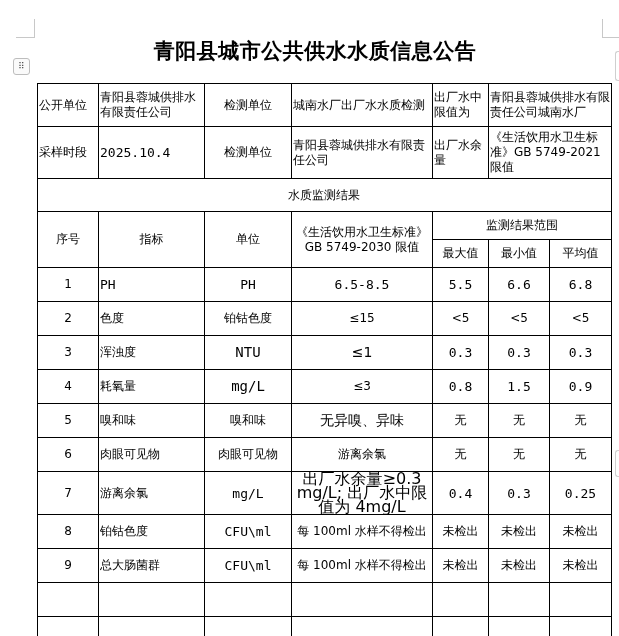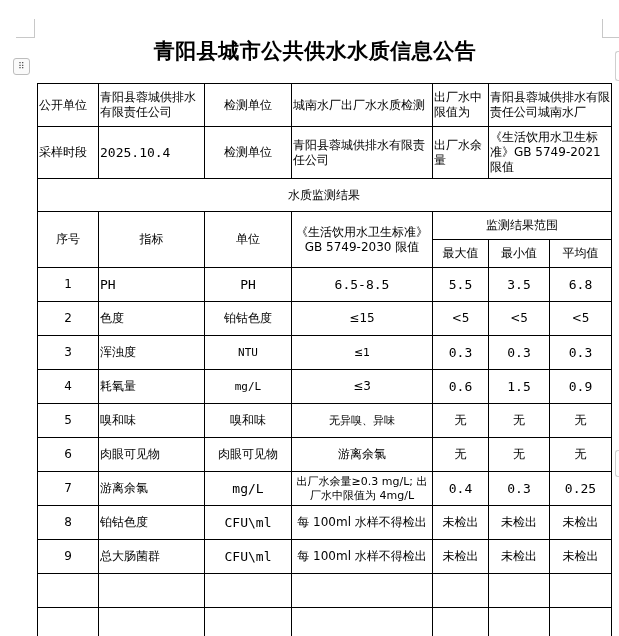--- a/index.html
+++ b/index.html
@@ -15,21 +15,21 @@
   .side-tab.a { top:51px; height:28px; }
   .side-tab.b { top:450px; height:25px; }
   h1 { position:absolute; left:0; width:630px; top:37px; margin:0; text-align:center;
        font-size:21px; font-weight:bold; letter-spacing:0.5px; font-family:"DejaVu Sans", sans-serif; }
   table { position:absolute; left:37px; top:83px; border-collapse:collapse; table-layout:fixed; width:574px; }
   td { border:1.5px solid #000; padding:0 1px; font-size:12px; line-height:15px; vertical-align:middle;
        overflow:hidden; word-break:break-all; }
   td.c { text-align:center; }
   td.l { text-align:left; }
   td.mono { font-family:"DejaVu Sans Mono", "Liberation Mono", monospace; font-size:13px; }
-  td.small { font-size:11px; }
+  td.small { font-size:14px; }
   .r-info1 td { height:42px; }
   .r-info2 td { height:51px; }
   .r-section td { height:32px; }
   .r-hd1 td { height:27px; }
   .r-hd2 td { height:27px;margin-top:36px; }
   .r-data td { height:33px; }
   .r-empty td { height:33px; }
   .section-title { padding-left:0; }
 </style>
 </head>
@@ -89,21 +89,21 @@
     <td class="c">最小值</td>
     <td class="c">平均值</td>
   </tr>
 
   <tr class="r-data">
     <td class="c">1</td>
     <td class="l mono">PH</td>
     <td class="c mono">PH</td>
     <td class="c mono">6.5-8.5</td>
     <td class="c mono">5.5</td>
-    <td class="c mono">3.5</td>
+    <td class="c mono">6.6</td>
     <td class="c mono">6.8</td>
   </tr>
   <tr class="r-data">
     <td class="c">2</td>
     <td class="l">色度</td>
     <td class="c">铂钴色度</td>
     <td class="c">≤15</td>
     <td class="c">&lt;5</td>
     <td class="c">&lt;5</td>
     <td class="c">&lt;5</td>
@@ -115,21 +115,21 @@
     <td class="c small">≤1</td>
     <td class="c mono">0.3</td>
     <td class="c mono">0.3</td>
     <td class="c mono">0.3</td>
   </tr>
   <tr class="r-data">
     <td class="c">4</td>
     <td class="l">耗氧量</td>
     <td class="c mono small">mg/L</td>
     <td class="c">≤3</td>
-    <td class="c mono">0.6</td>
+    <td class="c mono">0.8</td>
     <td class="c mono">1.5</td>
     <td class="c mono">0.9</td>
   </tr>
   <tr class="r-data">
     <td class="c">5</td>
     <td class="l">嗅和味</td>
     <td class="c">嗅和味</td>
     <td class="c small">无异嗅、异味</td>
     <td class="c">无</td>
     <td class="c">无</td>
@@ -141,21 +141,21 @@
     <td class="c">肉眼可见物</td>
     <td class="c">游离余氯</td>
     <td class="c">无</td>
     <td class="c">无</td>
     <td class="c">无</td>
   </tr>
   <tr class="r-data">
     <td class="c">7</td>
     <td class="l">游离余氯</td>
     <td class="c mono">mg/L</td>
-    <td class="c" style="font-size:11px;line-height:14px;">出厂水余量≥0.3 mg/L; 出厂水中限值为 4mg/L</td>
+    <td class="c" style="font-size:16px;line-height:14px;">出厂水余量≥0.3 mg/L; 出厂水中限值为 4mg/L</td>
     <td class="c mono">0.4</td>
     <td class="c mono">0.3</td>
     <td class="c mono">0.25</td>
   </tr>
   <tr class="r-data">
     <td class="c">8</td>
     <td class="l">铂钴色度</td>
     <td class="c mono">CFU\ml</td>
     <td class="c">每 100ml 水样不得检出</td>
     <td class="c">未检出</td>

